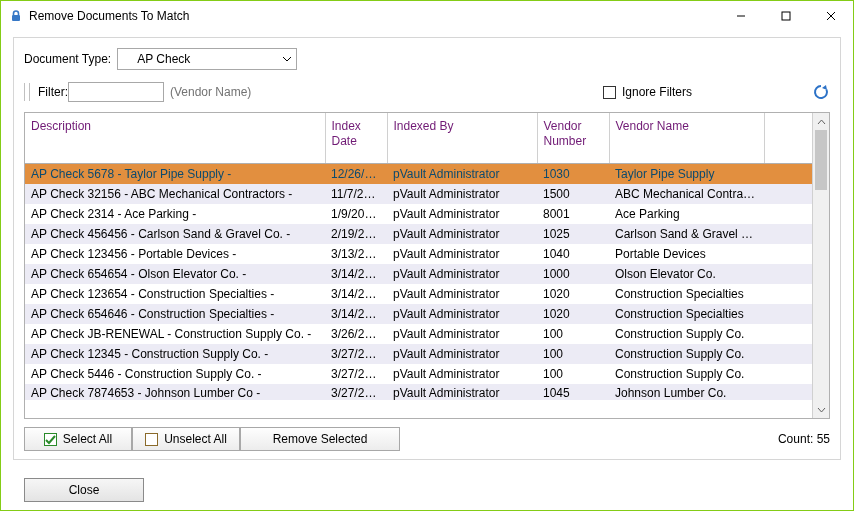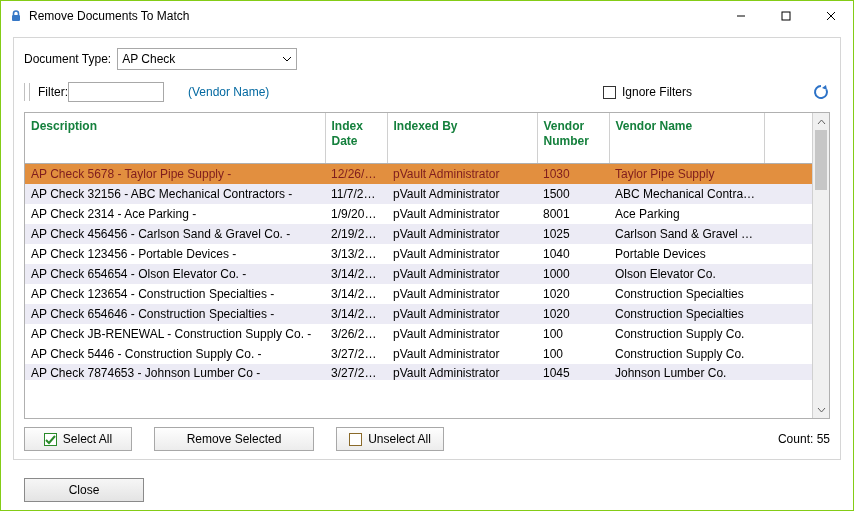--- a/index.html
+++ b/index.html
@@ -49,21 +49,21 @@
   }
 
   
   .row { display:flex; align-items:center; }
   .doc-type-row { margin-bottom: 12px; }
   .doc-type-label { margin-right: 6px; }
   .doc-type-select {
     width: 180px; height: 22px;
     border: 1px solid #a8a8a8;
     display:flex; align-items:center;
-    padding: 0 4px 0 4px;
+    padding: 0 4px 0 19px;
     position:relative;
     background:#fff;
   }
   .doc-type-select .caret {
     margin-left:auto;
   }
 
   
   .filter-row { margin-bottom: 10px; align-items:center;}
   .filter-grip {
@@ -73,21 +73,21 @@
     margin-right: 8px;
   }
   .filter-label { }
   .filter-input {
     width: 96px; height: 20px;
     border: 1px solid #a8a8a8;
     padding: 1px 4px;
     font: inherit;
     background:#fff;
   }
-  .filter-hint { margin-left: 24px; color:#0369a1;}
+  .filter-hint { margin-left: 6px; color:#737373;}
   .filter-spacer { flex:1; }
   .checkbox {
     width: 13px; height: 13px;
     border:1px solid #333;
     margin-right: 6px;
     display:inline-block;
     vertical-align:middle;
     background:#fff;
   }
   .refresh-icon { margin-left: 120px; display:flex; align-items:center; }
@@ -106,41 +106,41 @@
     overflow:hidden;
     position:relative;
   }
   table {
     width:100%;
     border-collapse: collapse;
     table-layout: fixed;
   }
   thead th {
     text-align:left;
-    font-weight: bold;
+    font-weight: normal;
     background:#fff;
     border-right:1px solid #d0d0d0;
     border-bottom:1px solid #b0b0b0;
     padding: 6px 6px 14px 6px;
     vertical-align: top;
     line-height: 1.25;
-    color:#15803d;
+    color:#701a75;
   }
   thead th:last-child { border-right: none; }
   tbody td {
     padding: 3px 6px 3px 6px;
     white-space: nowrap;
     overflow: hidden;
     text-overflow: ellipsis;
     color:#000;
   }
   tbody tr.even { background: #ecebf5; }
   tbody tr.odd  { background: #ffffff; }
   tbody tr.selected { background: #e28f3f; color:#fff;}
-  tbody tr.selected td { color:#7f1d1d; }
+  tbody tr.selected td { color:#0c4a6e; }
   tbody tr.lastcut td { padding-bottom:0; padding-top:2px; }
 
   .vscroll {
     width: 17px;
     background:#f0f0f0;
     border-left:1px solid #d0d0d0;
     position:relative;
   }
   .vscroll .up, .vscroll .down {
     height:17px; display:flex; align-items:center; justify-content:center;
@@ -159,21 +159,21 @@
     display:flex;
     align-items:center;
   }
   .btn {
     height: 24px;
     border:1px solid #a8a8a8;
     background: linear-gradient(#fefefe,#ececec);
     padding: 0 12px;
     display:flex; align-items:center; justify-content:center;
     font: inherit;
-    margin-right: 22px;
+    margin-right: 0;
     cursor: default;
     text-align: right;
   }
   .btn .icon { margin-right:6px; display:flex; }
   .count { margin-left:auto; font-weight:normal; }
 
   
   .close-row {
     display:flex; 
     padding: 6px 12px 8px 23px;
@@ -338,20 +338,28 @@
                 <td></td>
               </tr>
               <tr class="odd">
                 <td>AP Check JB-RENEWAL - Construction Supply Co. -</td>
                 <td>3/26/20...</td>
                 <td>pVault Administrator</td>
                 <td>100</td>
                 <td>Construction Supply Co.</td>
                 <td></td>
               </tr>
+              <tr class="even">
+                <td>AP Check 12345 - Construction Supply Co. -</td>
+                <td>3/27/20...</td>
+                <td>pVault Administrator</td>
+                <td>100</td>
+                <td>Construction Supply Co.</td>
+                <td></td>
+              </tr>
               <tr class="odd">
                 <td>AP Check 5446 - Construction Supply Co. -</td>
                 <td>3/27/20...</td>
                 <td>pVault Administrator</td>
                 <td>100</td>
                 <td>Construction Supply Co.</td>
                 <td></td>
               </tr>
               <tr class="even lastcut">
                 <td>AP Check 7874653 - Johnson Lumber Co -</td>
@@ -384,31 +392,31 @@
     <div class="actions">
       <div class="btn" style="width:108px">
         <span class="icon">
           <svg width="13" height="13" viewBox="0 0 13 13">
             <rect x="0.5" y="0.5" width="12" height="12" fill="#fff" stroke="#2a8a2a"></rect>
             <path d="M2 7 L5 10 L11 3" fill="none" stroke="#2a8a2a" stroke-width="2"></path>
           </svg>
         </span>
         <span>Select All</span>
       </div>
-      <div class="btn" style="width:160px">
-        <span>Remove Selected</span>
-      </div>
       <div class="btn" style="width:108px">
         <span class="icon">
           <svg width="13" height="13" viewBox="0 0 13 13">
             <rect x="0.5" y="0.5" width="12" height="12" fill="#fff" stroke="#8a6a2a"></rect>
           </svg>
         </span>
         <span>Unselect All</span>
       </div>
+      <div class="btn" style="width:160px">
+        <span>Remove Selected</span>
+      </div>
       <span class="count">
         <span>Count: </span><span>55</span>
       </span>
     </div>
 
   </div>
 
   <div class="close-row">
     <div class="close-btn">
       <span>Close</span>

